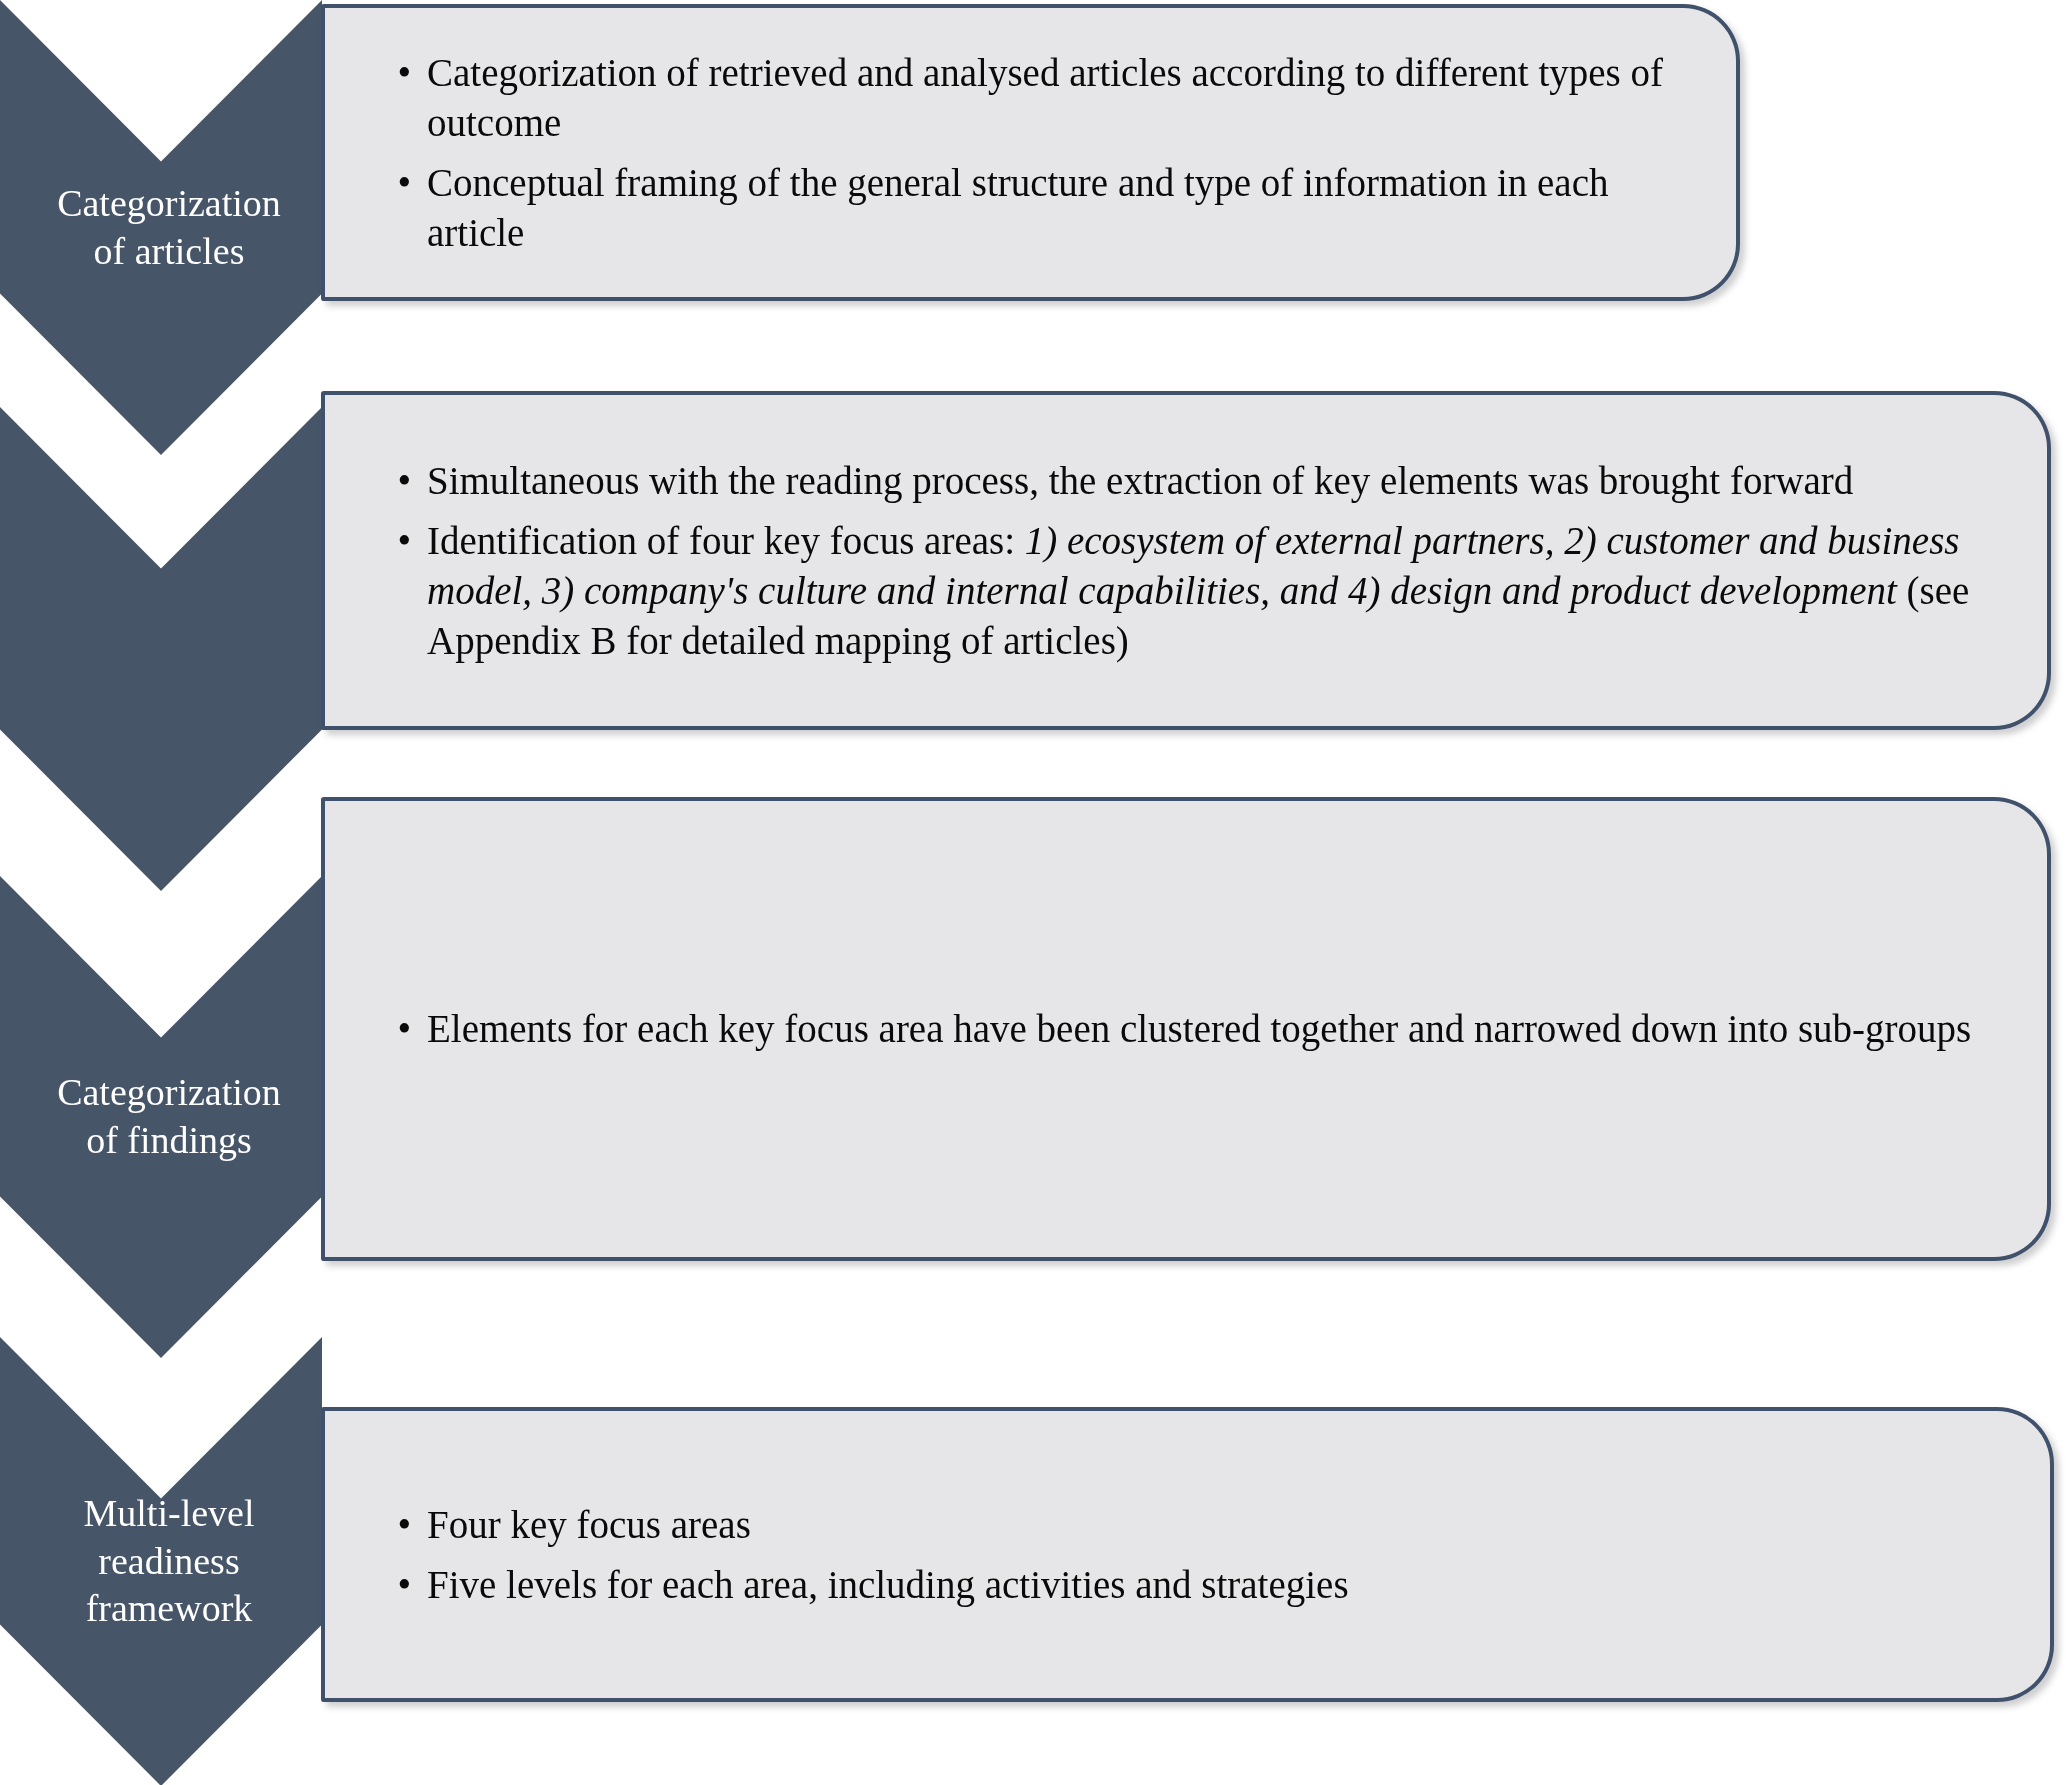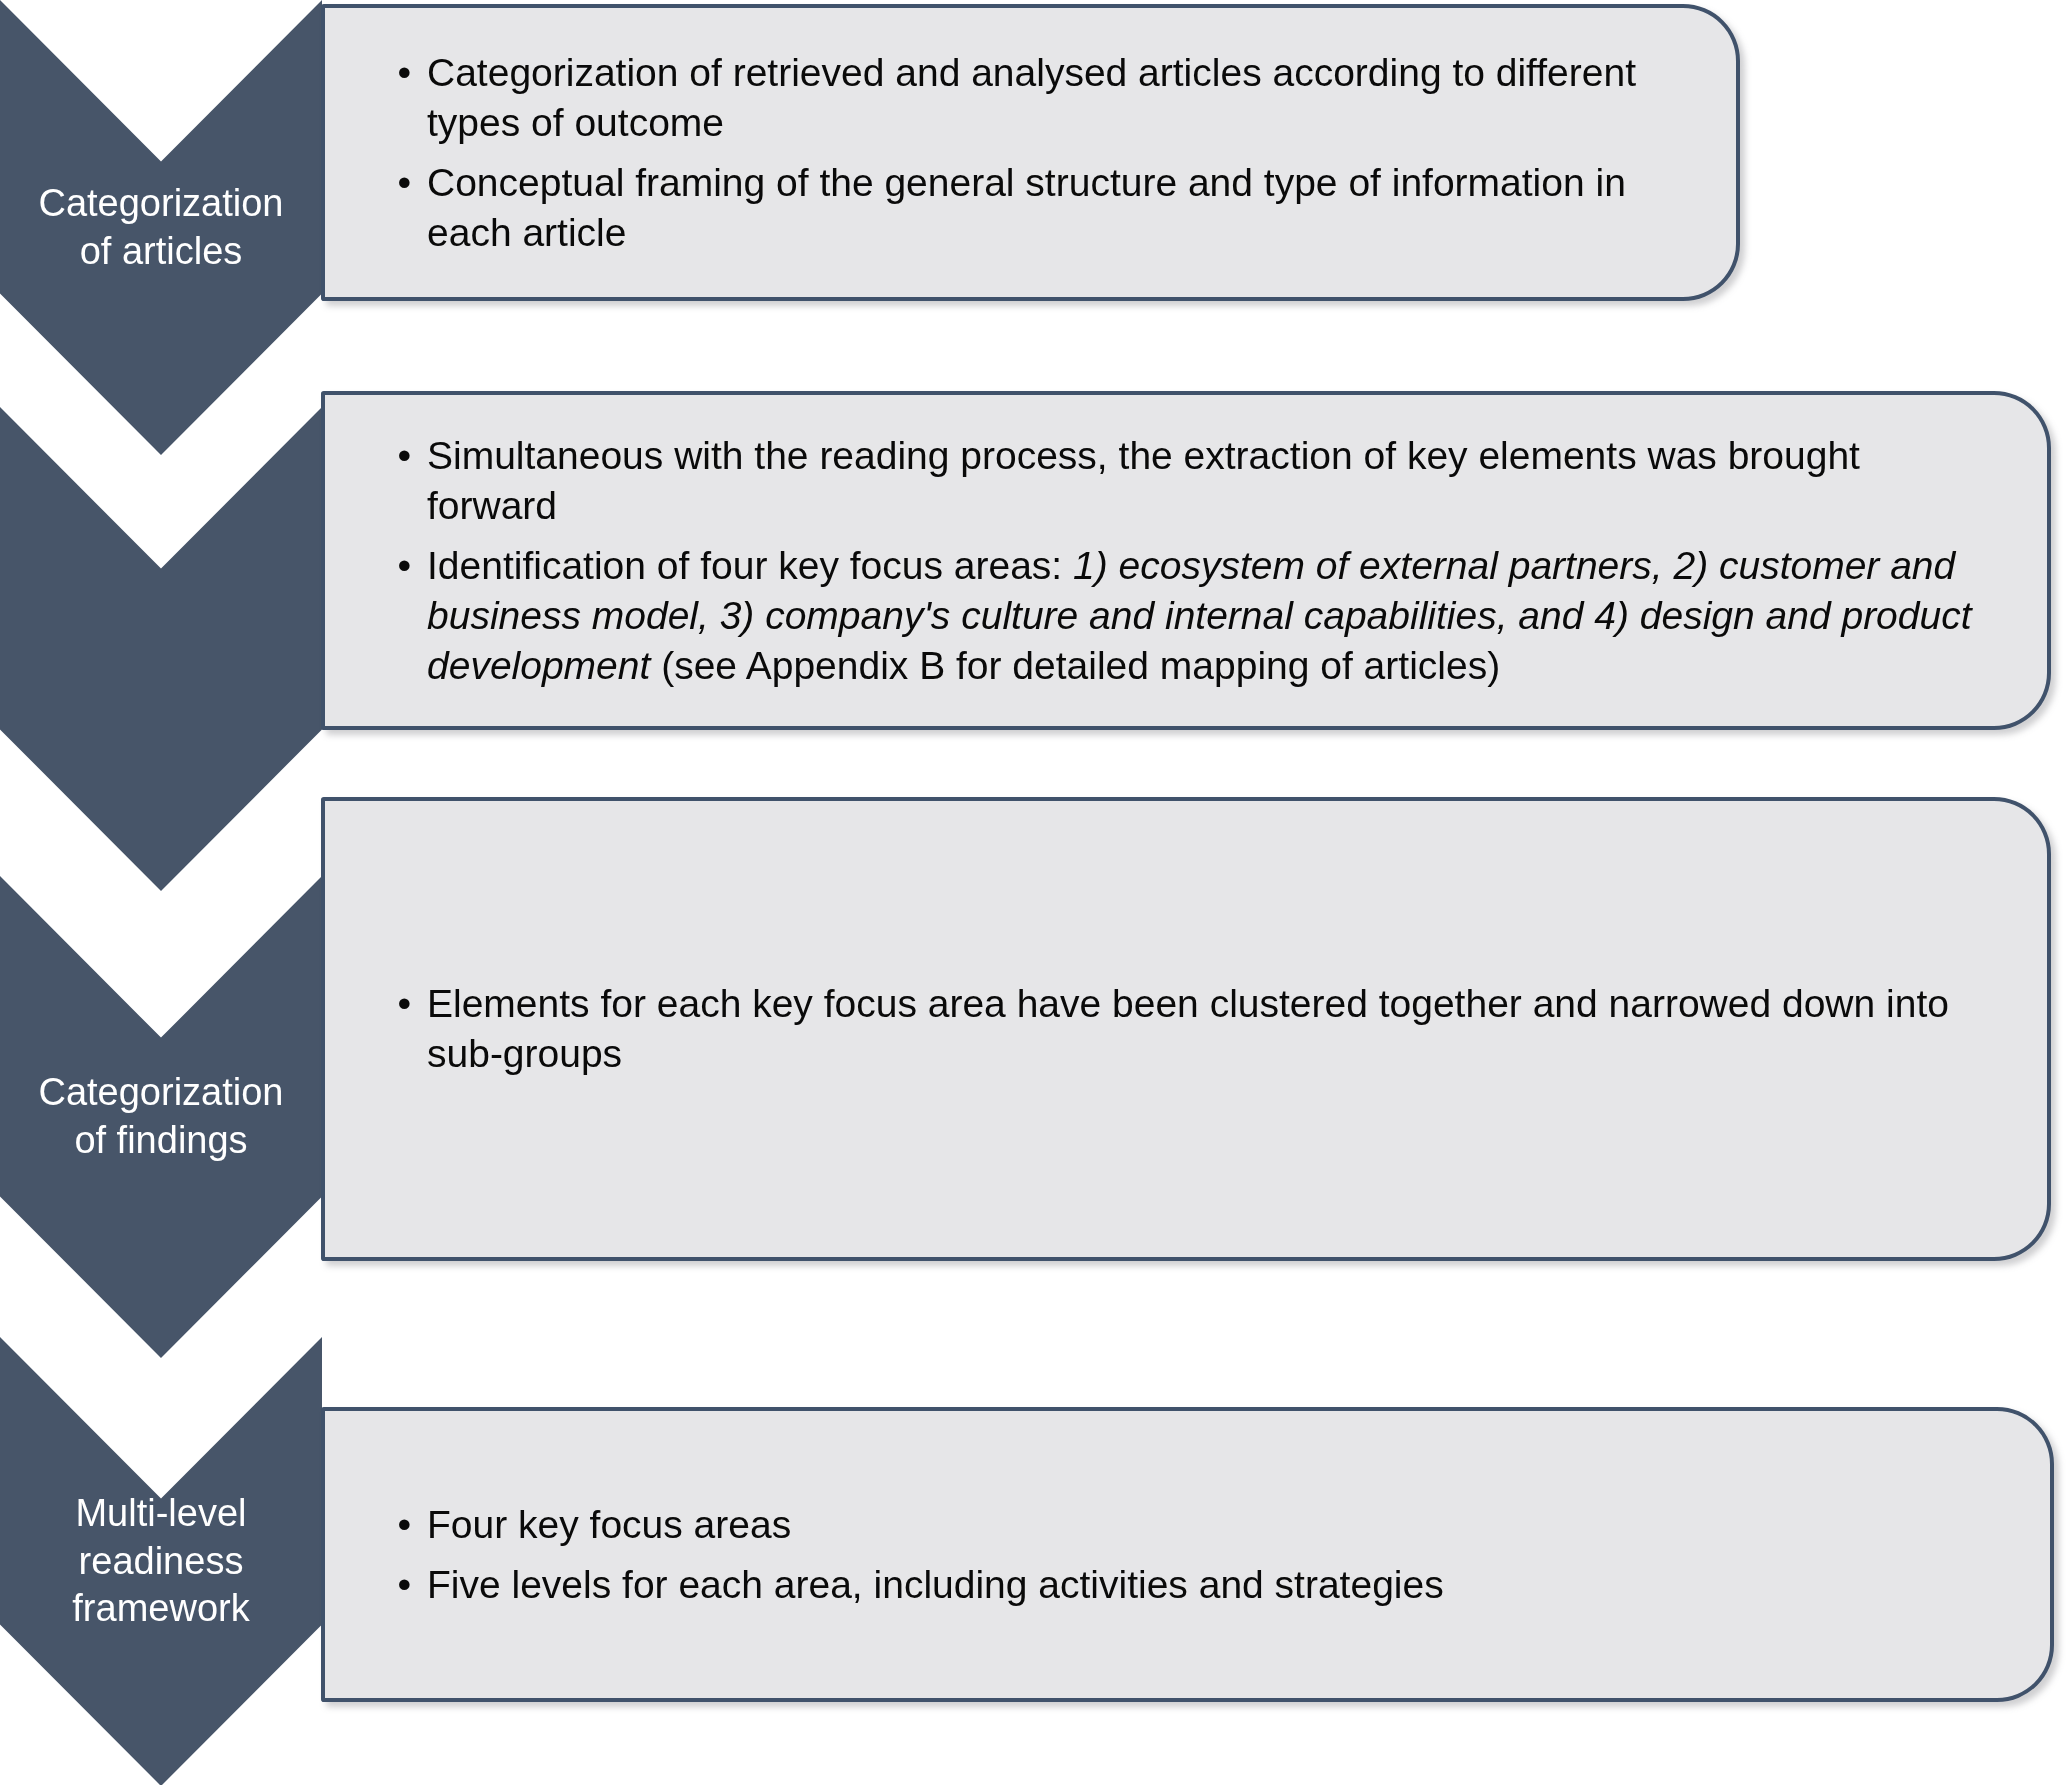--- a/index.html
+++ b/index.html
@@ -1,27 +1,27 @@
 <!DOCTYPE html>
 <html style="font-size:11.3px"><head>
 <meta charset="utf-8">
 <style>
   html,body{margin:0;padding:0;background:#ffffff;}
   #canvas{
     position:relative;
     width:2066px;height:1786px;
     background:var(--bg,#ffffff);
-    font-family:Liberation Sans, sans-serif;
+    font-family:Liberation Serif, serif;
     overflow:hidden;
   }
   .chevron{position:absolute;left:0;width:322px;}
   .chevron svg{display:block;width:100%;height:100%;}
   .chevron polygon{fill:var(--chevron,#475569);}
   .chevron-label{
-    position:absolute;left:0;width:322px;
+    position:absolute;left:8px;width:322px;
     display:flex;align-items:center;justify-content:center;
     text-align:center;color:var(--label-text,#ffffff);
     font-size:38px;line-height:1.26;white-space:pre-line;
     pointer-events:none;
   }
   .box{
     position:absolute;
     background:var(--box-fill,#E6E6E8);
     border:4.2px solid var(--box-border,#40526B);
     border-radius:2.8px 57px 57px 2.8px;

